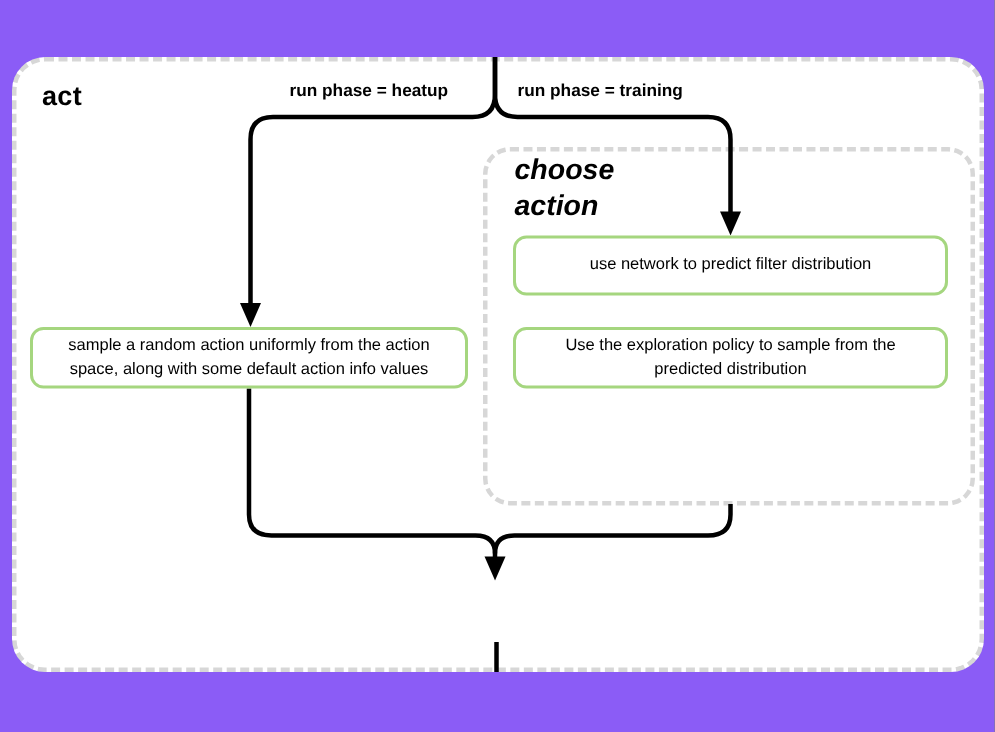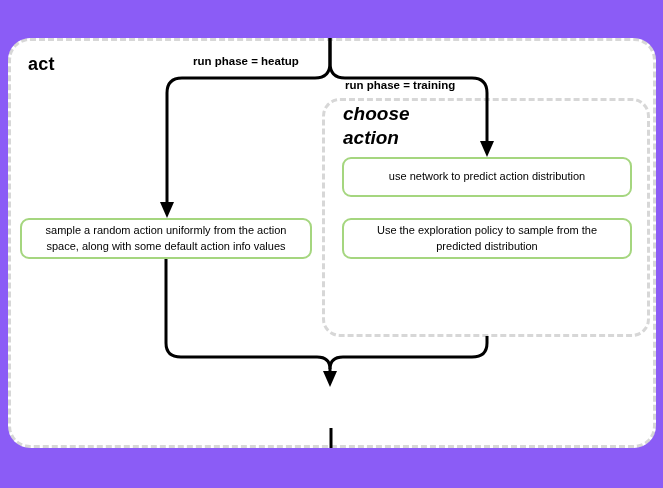--- a/index.html
+++ b/index.html
@@ -32,21 +32,21 @@
     letter-spacing: 0.2px;
   }
   .branch-label {
     position: absolute;
     top: 55px;
     font-size: 11.5px;
     font-weight: bold;
     white-space: nowrap;
   }
   .branch-label.heatup { left: 193px; }
-  .branch-label.training { left: 345px; margin-top: 24px; }
+  .branch-label.training { left: 345px; }
   .group-box {
     position: absolute;
     left: 322px; top: 98px;
     width: 328px; height: 239px;
     border: 3px dashed #d7d7d7;
     border-radius: 18px;
     background: transparent;
   }
   .group-title {
     position: absolute;
@@ -111,19 +111,19 @@
 
   <div class="act-title">act</div>
 
   <div class="branch-label heatup">run phase = heatup</div>
   <div class="branch-label training">run phase = training</div>
 
   <div class="group-title">choose action</div>
 
   <div class="gbox node-sample">sample a random action uniformly from the action space, along with some default action info values</div>
 
-  <div class="gbox node-predict">use network to predict action distribution</div>
+  <div class="gbox node-predict">use network to predict filter distribution</div>
 
   <div class="gbox node-explore">Use the exploration policy to sample from the predicted distribution</div>
 
 
 
 </div>
 
 </body></html>

